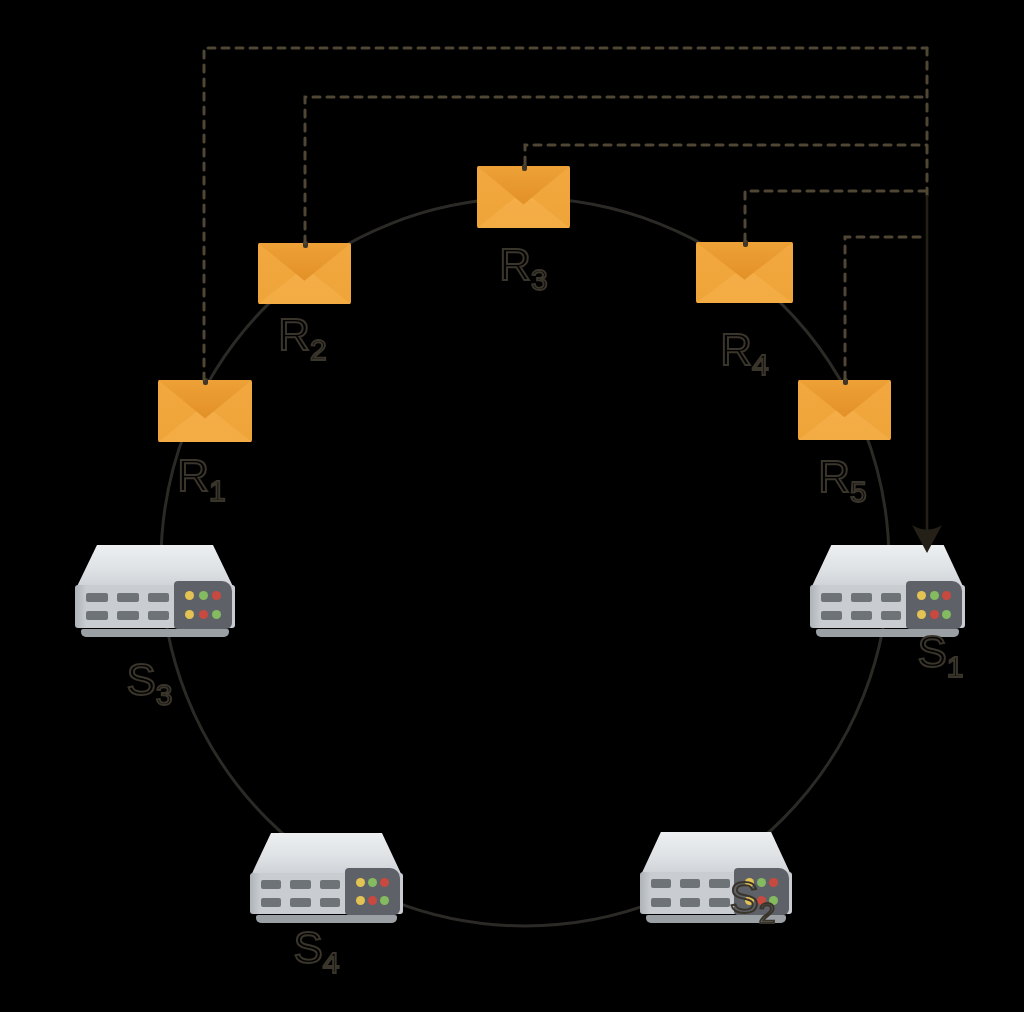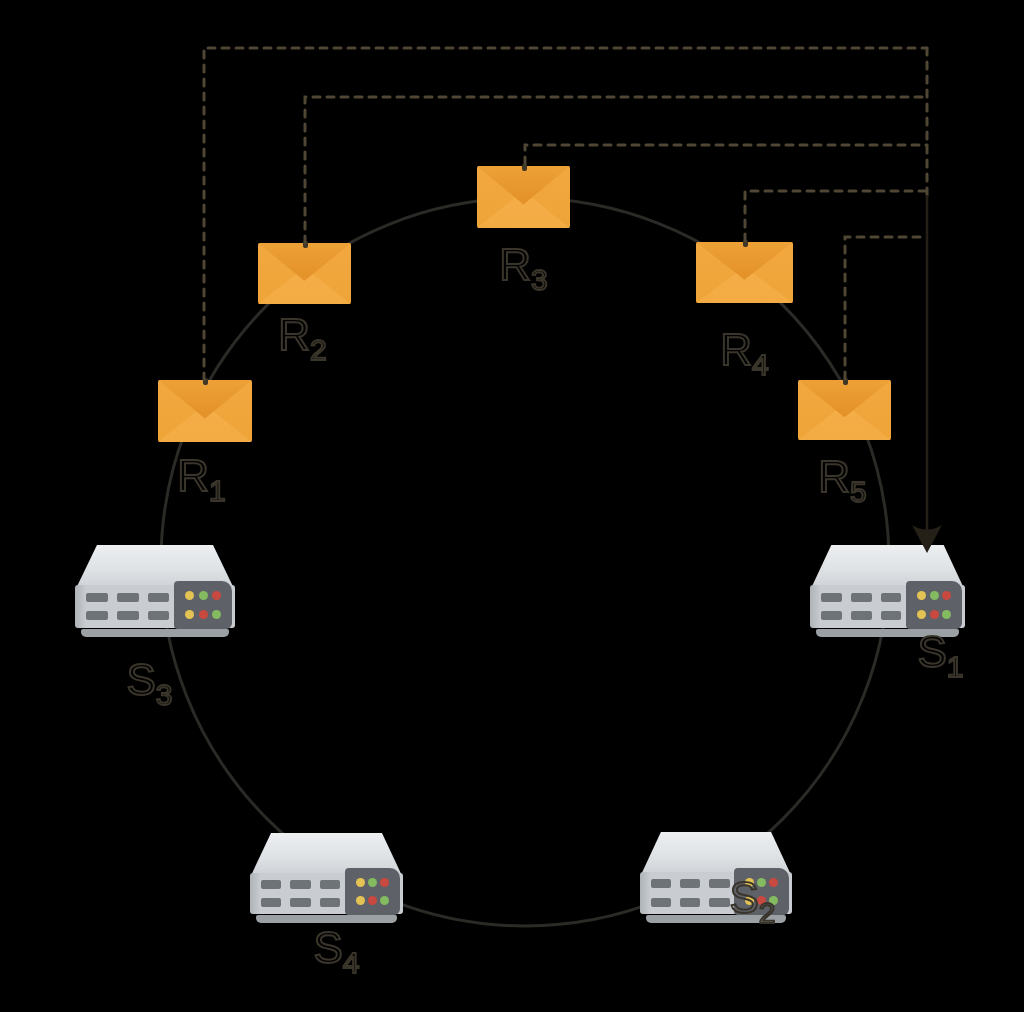--- a/index.html
+++ b/index.html
@@ -191,21 +191,21 @@
             <i class="led" style="background: rgb(227, 195, 84);"></i>
             <i class="led" style="background: rgb(132, 186, 96);"></i>
             <i class="led" style="background: rgb(200, 73, 63);"></i>
             <i class="led" style="background: rgb(227, 195, 84);"></i>
             <i class="led" style="background: rgb(200, 73, 63);"></i>
             <i class="led" style="background: rgb(132, 186, 96);"></i>
           </div>
     </div>
     <div class="srv-base"></div>
   </div>
-  <div class="node-label" style="left: 337px; top: 948px;"><span class="main">S</span><span class="sub">4</span></div>
+  <div class="node-label" style="left: 317px; top: 948px;"><span class="main">S</span><span class="sub">4</span></div>
 </div>
 
   <svg id="fg" class="layer" width="1024" height="1012">
       <path d="M204 380 L204 48 L927 48" class="dash"></path>
       <path d="M305 243 L305 97 L927 97" class="dash"></path>
       <path d="M525 164 L525 145 L927 145" class="dash"></path>
       <path d="M745 241 L745 191 L927 191" class="dash"></path>
       <path d="M845 379 L845 237 L927 237" class="dash"></path>
       <path d="M927 48 L927 195" class="dash"></path>
       <path d="M927 195 L927 534" class="solidline"></path>

